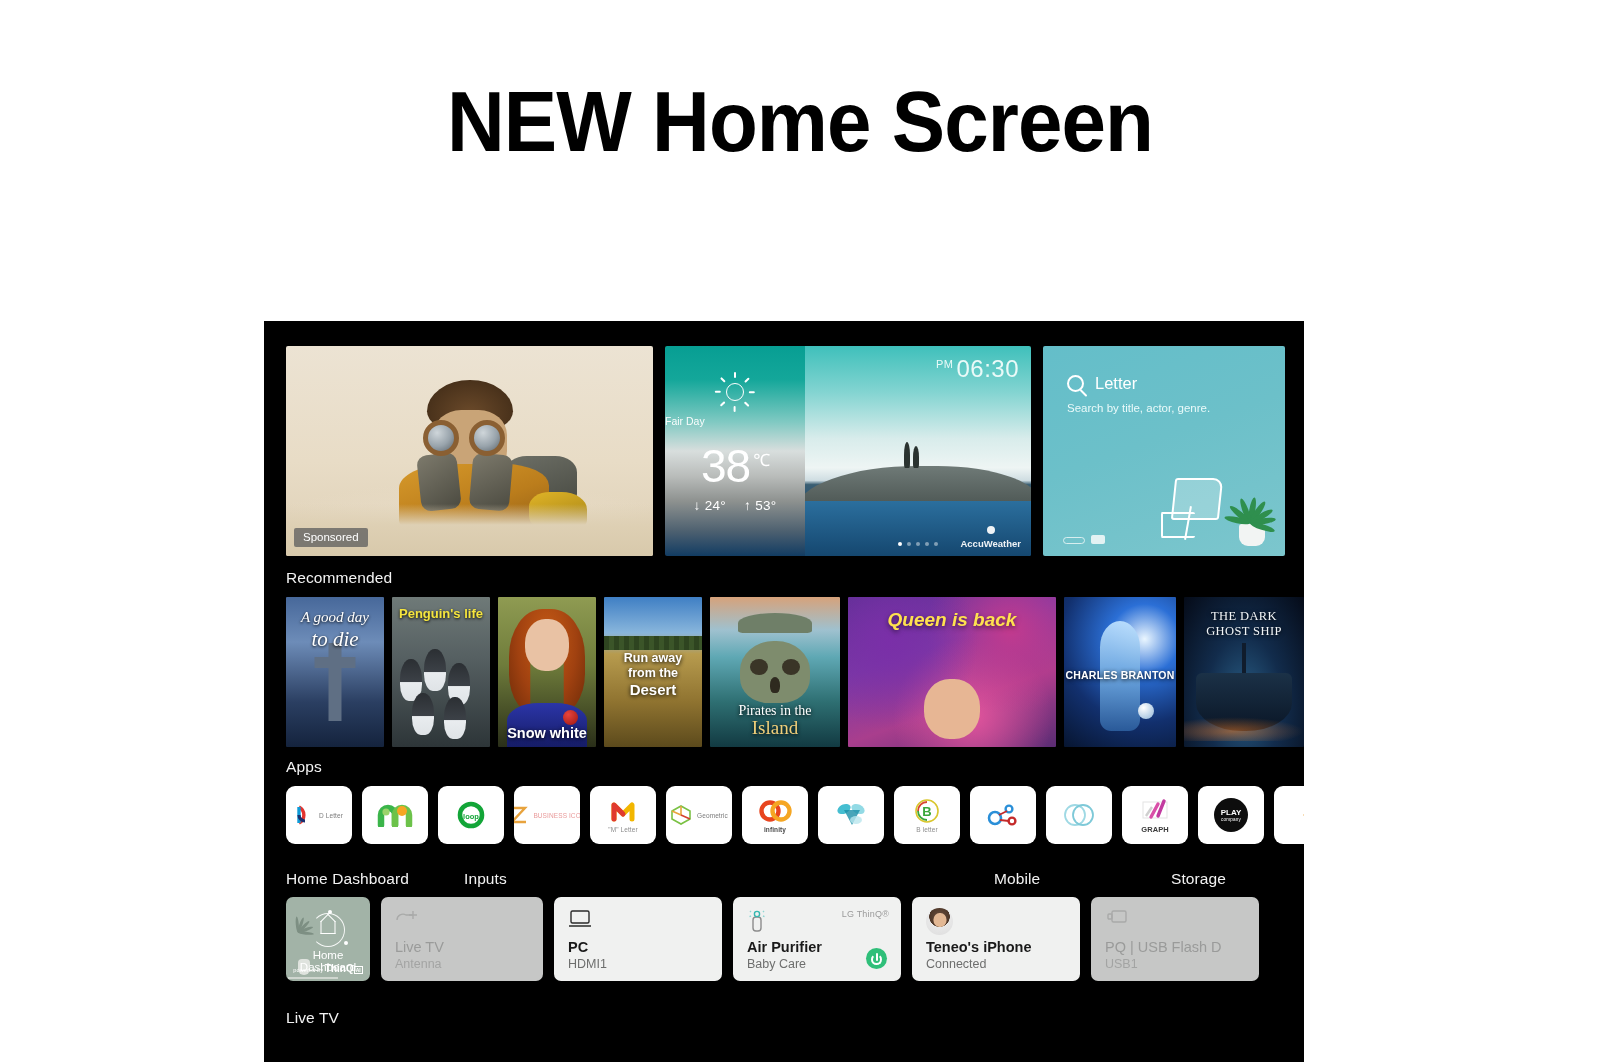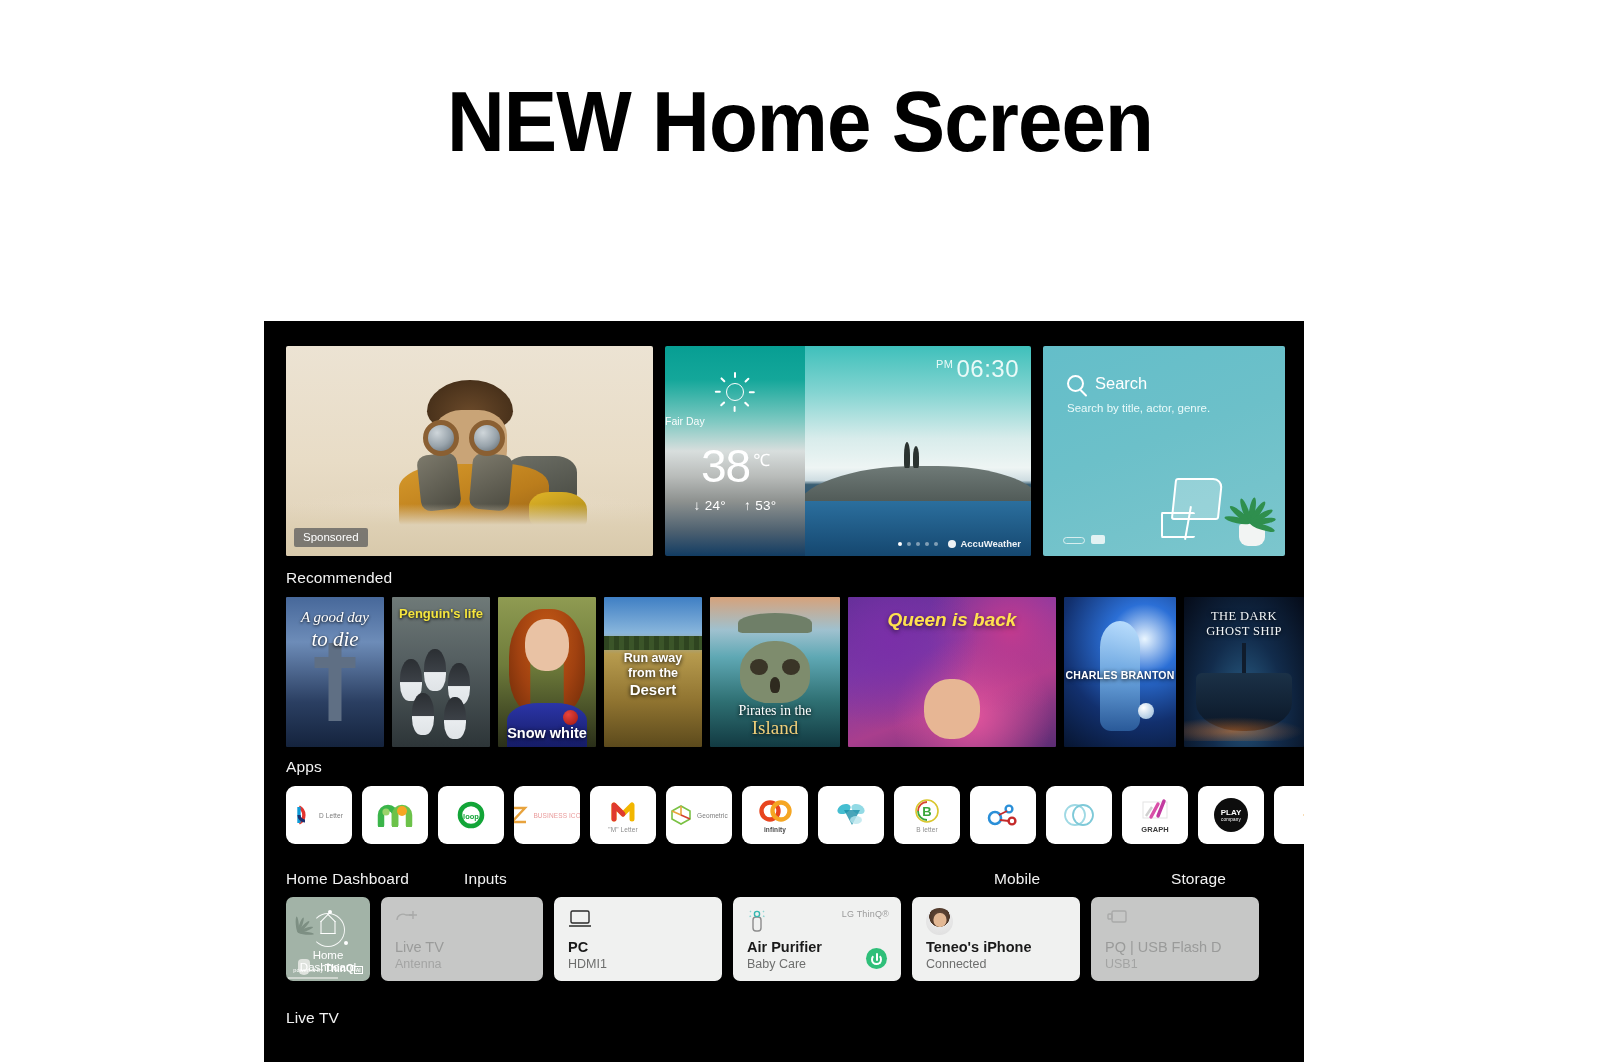--- a/index.html
+++ b/index.html
@@ -104,21 +104,21 @@
   .temp .unit { font-size:17px; vertical-align: 16px; margin-left:3px; font-weight:400; }
   .minmax { text-align:center; color:#fff; font-size:13.5px; margin-top:9px; letter-spacing:.3px; }
   .minmax span { margin: 0 7px; }
   .clock { position:absolute; right:12px; top:9px; color:#eafaf8; font-weight:300;
     font-size:24px; letter-spacing:0.5px; }
   .clock .mer { font-size:11px; vertical-align: 9px; margin-right:3px; }
   .dots { position:absolute; left:50%; transform:translateX(-50%); bottom:10px; display:flex; gap:5px; }
   .dots i { width:4px; height:4px; border-radius:50%; background:#ffffff; opacity:.45; }
   .dots i.on { opacity:1; }
   .accu { position:absolute; right:10px; bottom:7px; display:flex; align-items:center; gap:4px;
-    color:#fff; font-size:9.5px; font-weight:700; opacity:.93; }
+    color:#fff; font-size:9.5px; font-weight:700; opacity:.93;flex-direction:column; }
   .accu .bead { width:8px; height:8px; border-radius:50%; background:#fff; }
 
   
   .search { width: 242px; height: 210px; position:relative;
     background: linear-gradient(160deg,#64bec9 0%, #6cc0c9 45%, #7cc6cd 100%); }
   .search .srow { display:flex; align-items:center; gap:11px; padding: 28px 0 0 24px; }
   .search .mag { width:17px; height:17px; border:2px solid #fff; border-radius:50%; position:relative; }
   .search .mag::after { content:''; position:absolute; right:-6px; bottom:-4px;
     width:9px; height:2px; background:#fff; transform:rotate(45deg); border-radius:2px; }
   .search .stitle { color:#fff; font-size:16.5px; }
@@ -364,21 +364,21 @@
           <div class="accu">
             <span class="bead"></span>
             <span>AccuWeather</span>
           </div>
         </div>
       </div>
 
       <div class="search card-shadow">
         <div class="srow">
           <span class="mag"></span>
-          <span class="stitle">Search</span>
+          <span class="stitle">Letter</span>
         </div>
         <div class="ssub">Search by title, actor, genre.</div>
         <div class="objs">
           <span class="sc"></span>
             <span class="bx"></span>
         </div>
         <div class="chair">
           <div class="seat"></div>
             <div class="legA"></div>
             <div class="legB"></div>

